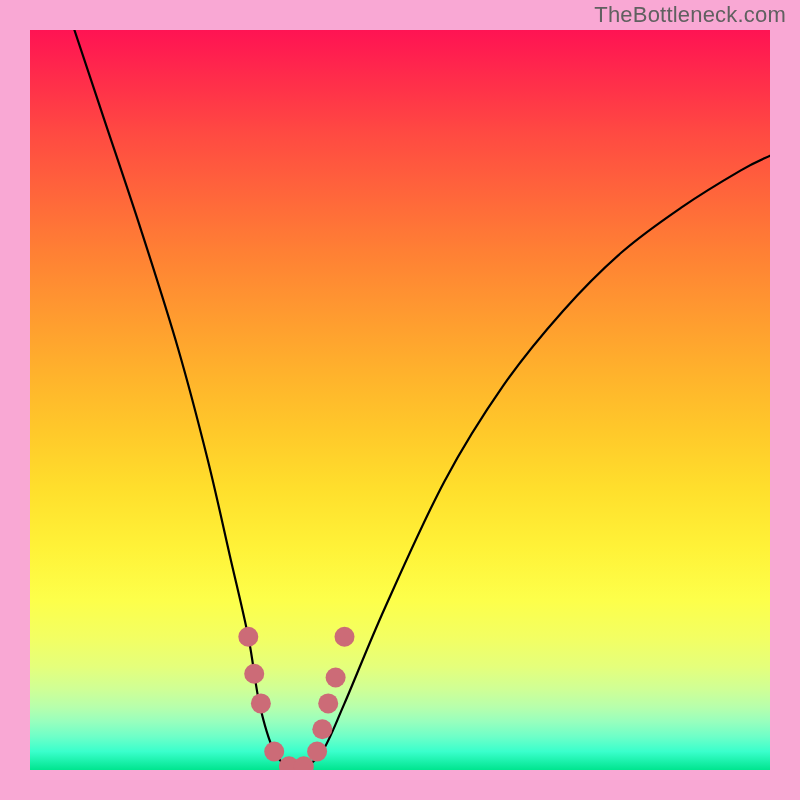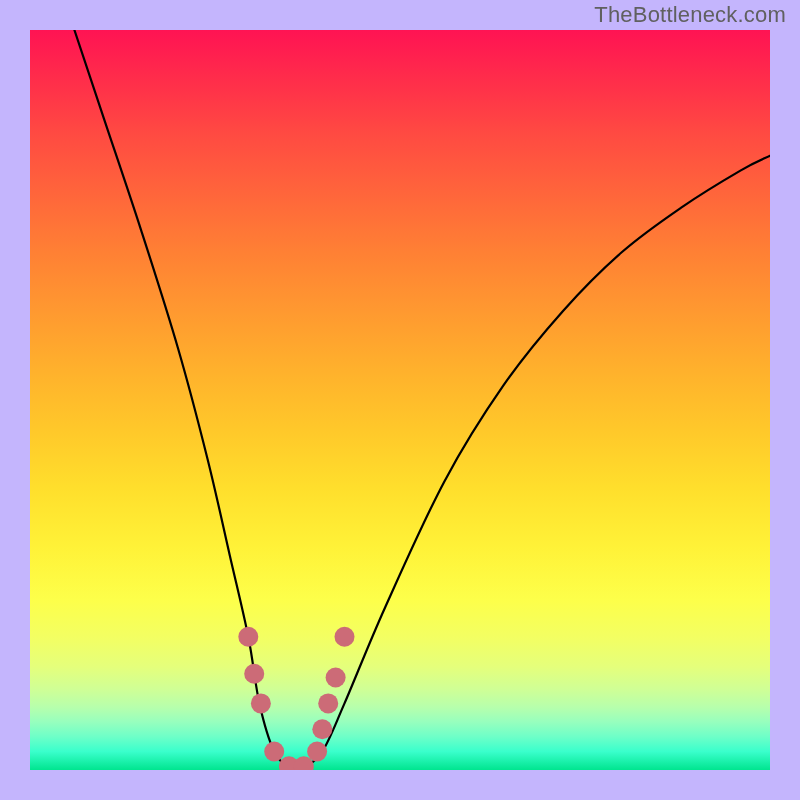--- a/index.html
+++ b/index.html
@@ -8,21 +8,21 @@
     width: 800px;
     height: 800px;
     background: #000;
     font-family: Arial, Helvetica, sans-serif;
     overflow: hidden;
   }
   .frame {
     position: relative;
     width: 800px;
     height: 800px;
-    background: #c4b5fd;
+    background: #f9a8d4;
   }
   .plot-area {
     position: absolute;
     left: 30px;
     top: 30px;
     width: 740px;
     height: 740px;
     overflow: hidden;
     background: linear-gradient(
       to bottom,

